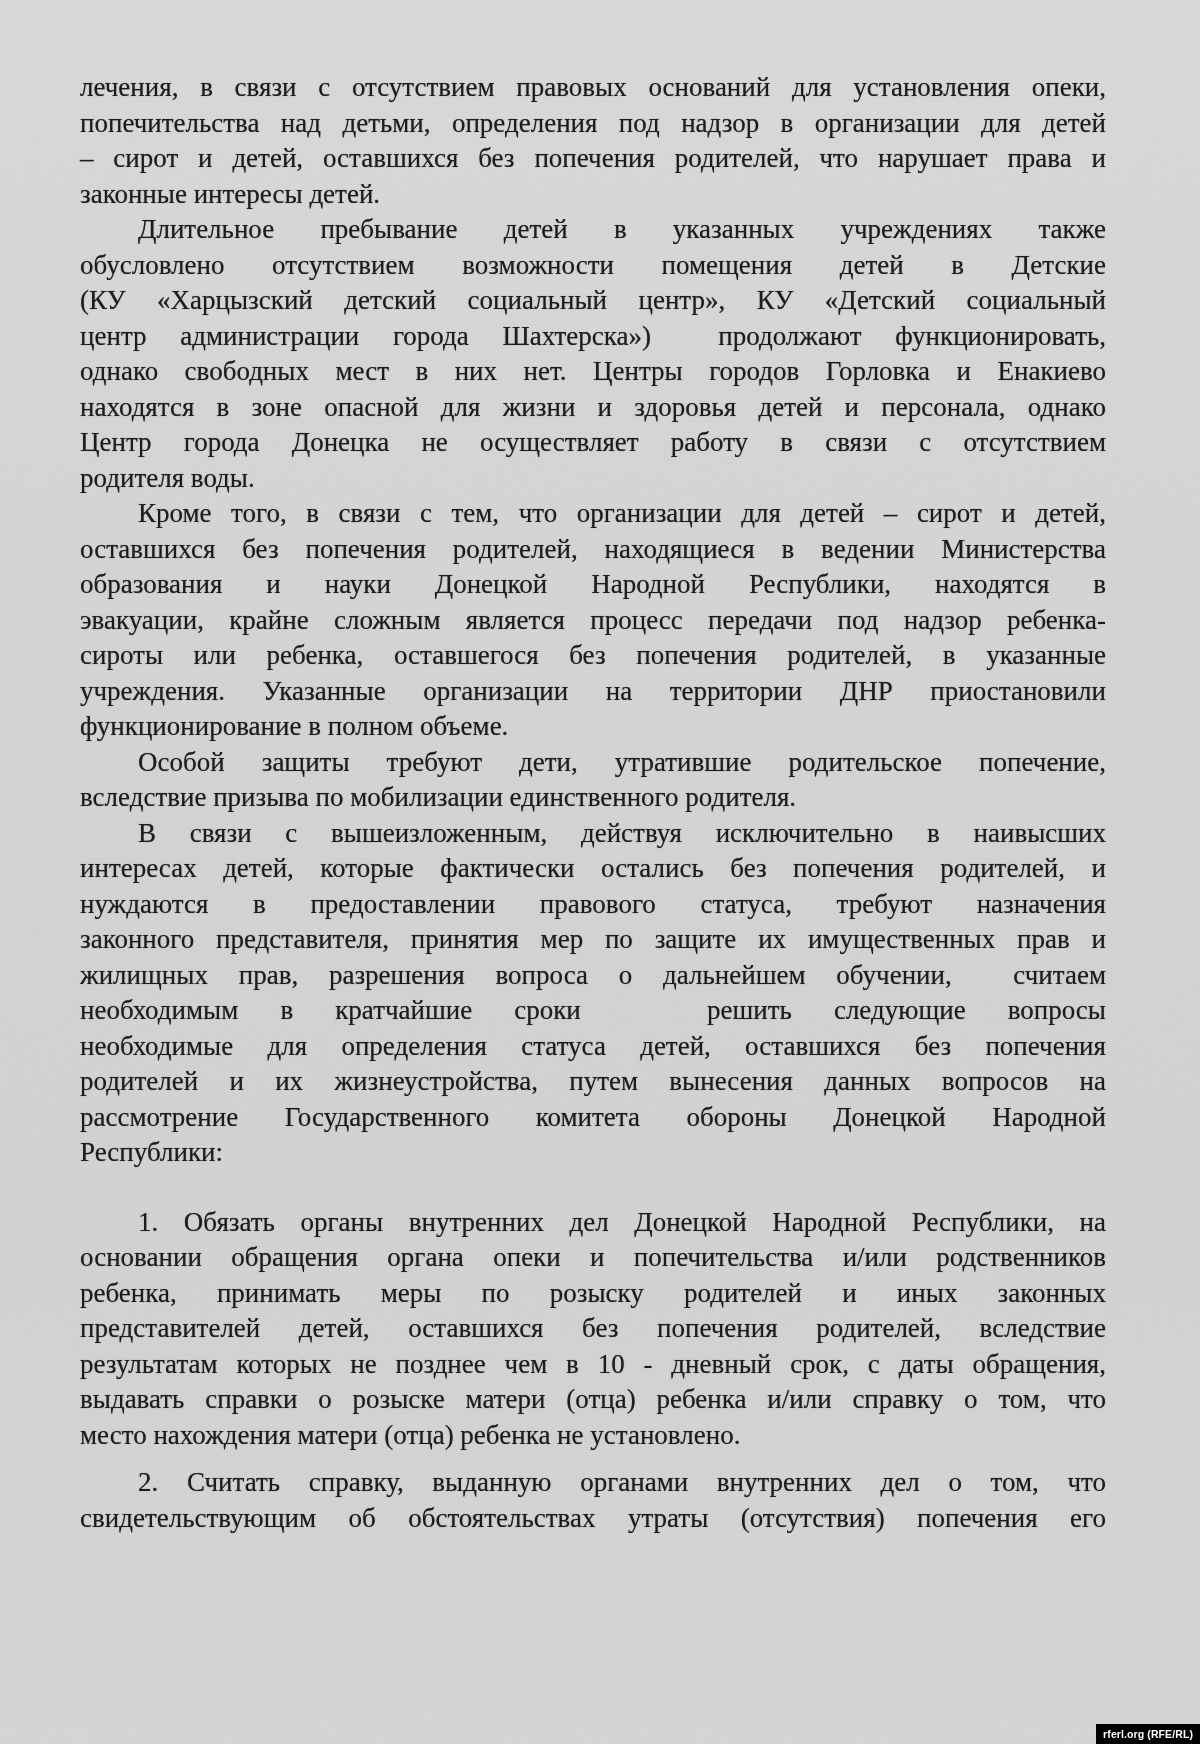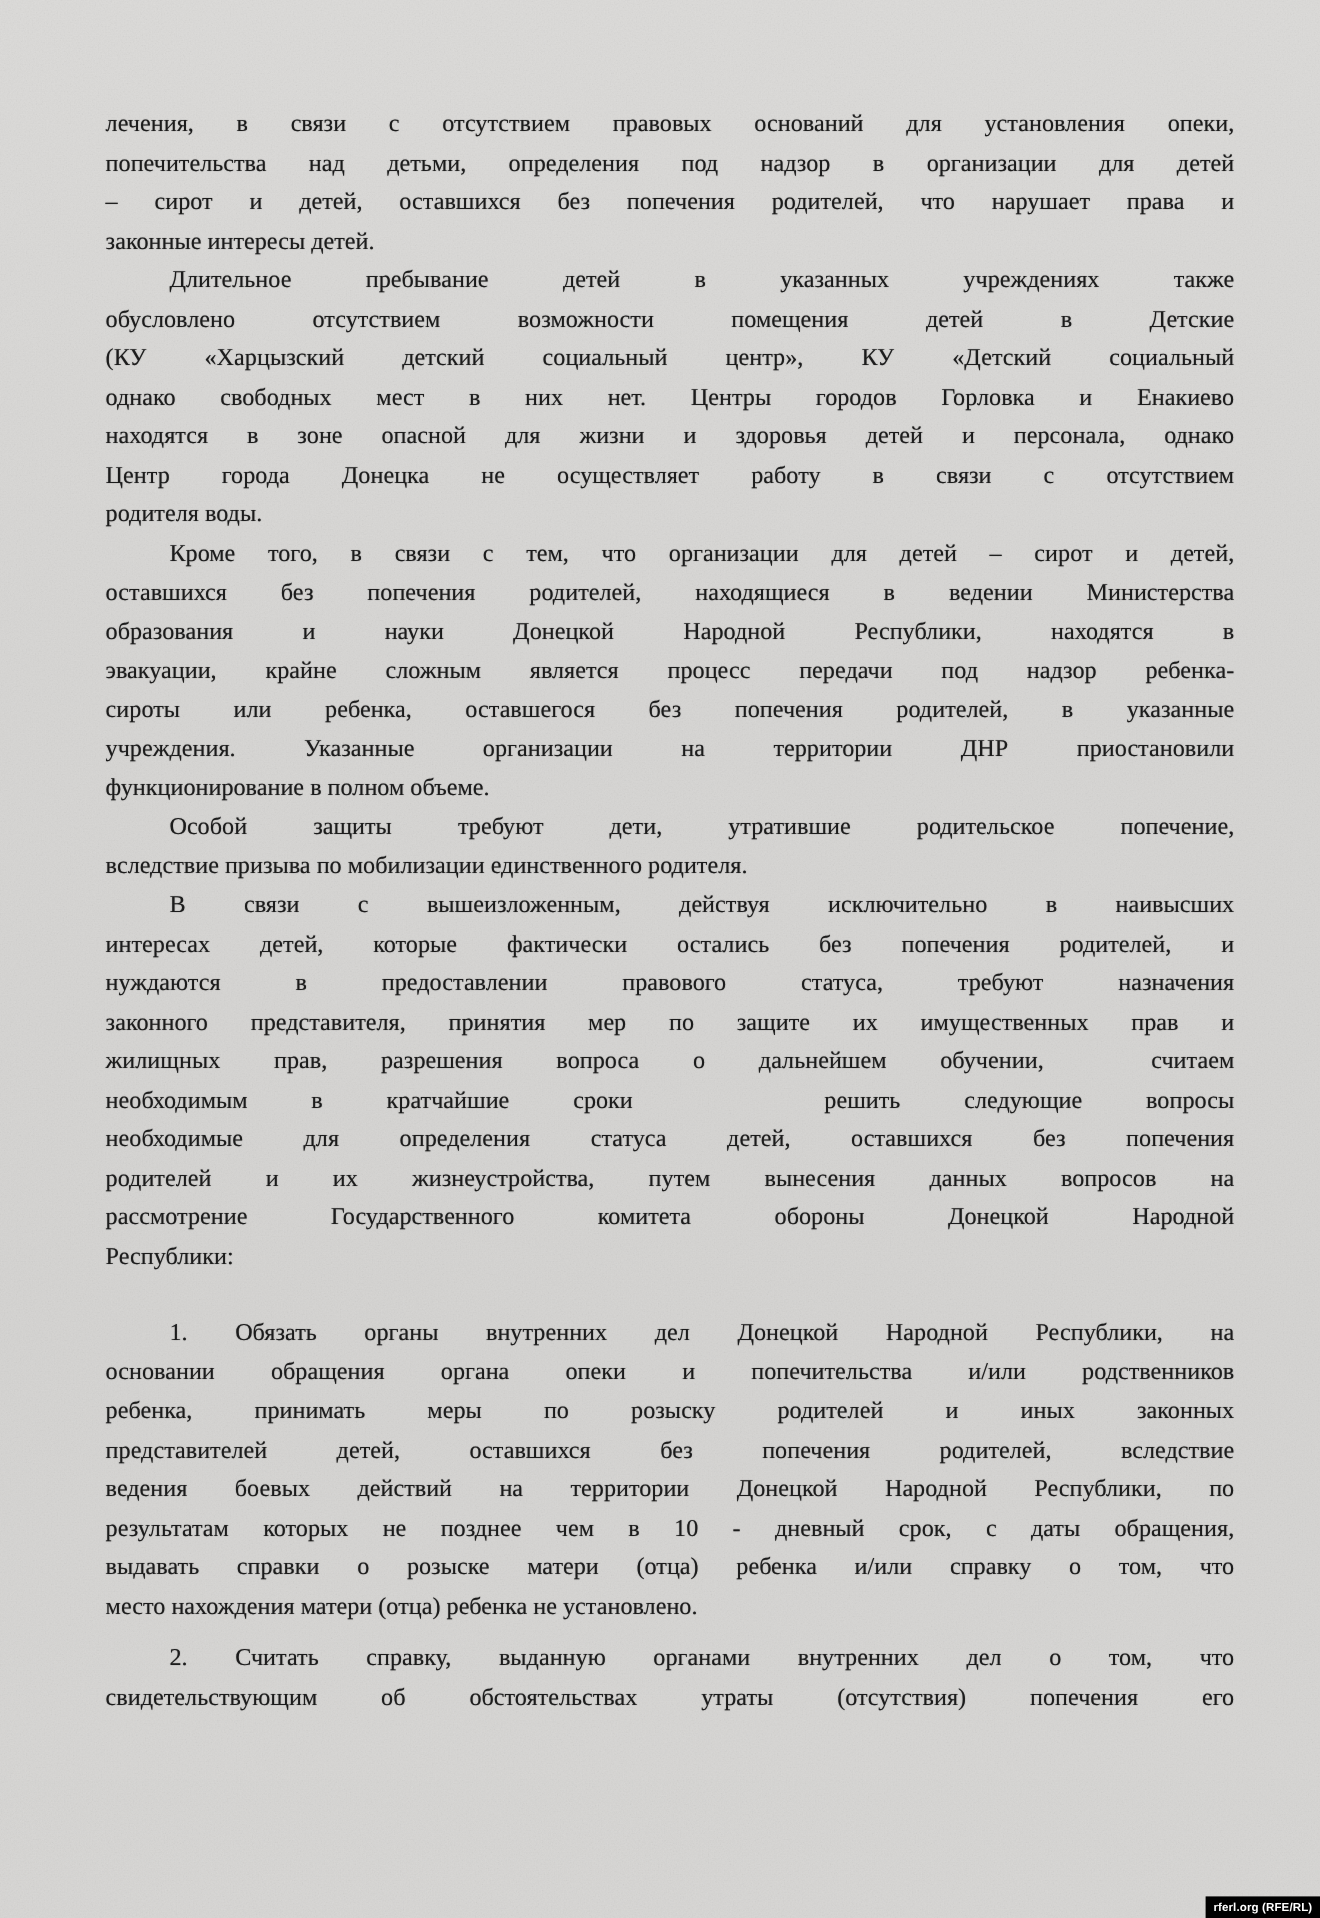--- a/index.html
+++ b/index.html
@@ -13,25 +13,24 @@
     width:1200px;height:1744px;
     overflow:hidden;
     background:linear-gradient(180deg,#dbdad8 0%,#d6d5d3 35%,#d4d3d1 70%,#d7d6d4 100%);
   }
   .texture{
     position:absolute;left:0;top:0;width:1200px;height:1744px;
     pointer-events:none;
   }
   .text-block{
     position:absolute;
-    left:96px;top:70px;width:1026px;
-    font-size:22px;
+    left:80px;top:70px;width:1026px;
+    font-size:27px;
     line-height:35.5px;
     color:#1c1c1c;
-    margin-top:24px;
   }
   .para{margin:0;}
   .line{
     text-align:justify;
     text-align-last:justify;
     white-space:normal;
     text-shadow:0 0 1px rgba(30,30,30,0.55);
   }
   .line.flush{text-align-last:left;}
   .line.indent{text-indent:58px;}
@@ -62,20 +61,21 @@
       <div class="para">
         <div class="line">лечения, в связи с отсутствием правовых оснований для установления опеки,</div>
         <div class="line">попечительства над детьми, определения под надзор в организации для детей</div>
         <div class="line">– сирот и детей, оставшихся без попечения родителей, что нарушает права и</div>
         <div class="line flush">законные интересы детей.</div>
       </div>
       <div class="para">
         <div class="line indent">Длительное пребывание детей в указанных учреждениях также</div>
         <div class="line">обусловлено отсутствием возможности помещения детей в Детские</div>
         <div class="line">(КУ «Харцызский детский социальный центр», КУ «Детский социальный</div>
+        <div class="line">центр администрации города Шахтерска»)&nbsp; продолжают функционировать,</div>
         <div class="line">однако свободных мест в них нет. Центры городов Горловка и Енакиево</div>
         <div class="line">находятся в зоне опасной для жизни и здоровья детей и персонала, однако</div>
         <div class="line">Центр города Донецка не осуществляет работу в связи с отсутствием</div>
         <div class="line flush">родителя воды.</div>
       </div>
       <div class="para">
         <div class="line indent">Кроме того, в связи с тем, что организации для детей – сирот и детей,</div>
         <div class="line">оставшихся без попечения родителей, находящиеся в ведении Министерства</div>
         <div class="line">образования и науки Донецкой Народной Республики, находятся в</div>
         <div class="line">эвакуации, крайне сложным является процесс передачи под надзор ребенка-</div>
@@ -97,21 +97,20 @@
         <div class="line">необходимые для определения статуса детей, оставшихся без попечения</div>
         <div class="line">родителей и их жизнеустройства, путем вынесения данных вопросов на</div>
         <div class="line">рассмотрение Государственного комитета обороны Донецкой Народной</div>
         <div class="line flush">Республики:</div>
       </div>
       <div class="para" style="margin-top: 34px;">
         <div class="line indent">1. Обязать органы внутренних дел Донецкой Народной Республики, на</div>
         <div class="line">основании обращения органа опеки и попечительства и/или родственников</div>
         <div class="line">ребенка, принимать меры по розыску родителей и иных законных</div>
         <div class="line">представителей детей, оставшихся без попечения родителей, вследствие</div>
-        <div class="line">ведения боевых действий на территории Донецкой Народной Республики, по</div>
         <div class="line">результатам которых не позднее чем в 10 - дневный срок, с даты обращения,</div>
         <div class="line">выдавать справки о розыске матери (отца) ребенка и/или справку о том, что</div>
         <div class="line flush">место нахождения матери (отца) ребенка не установлено.</div>
       </div>
       <div class="para" style="margin-top: 12px;">
         <div class="line indent">2. Считать справку, выданную органами внутренних дел о том, что</div>
         <div class="line">свидетельствующим об обстоятельствах утраты (отсутствия) попечения его</div>
       </div>
     </div>
 

